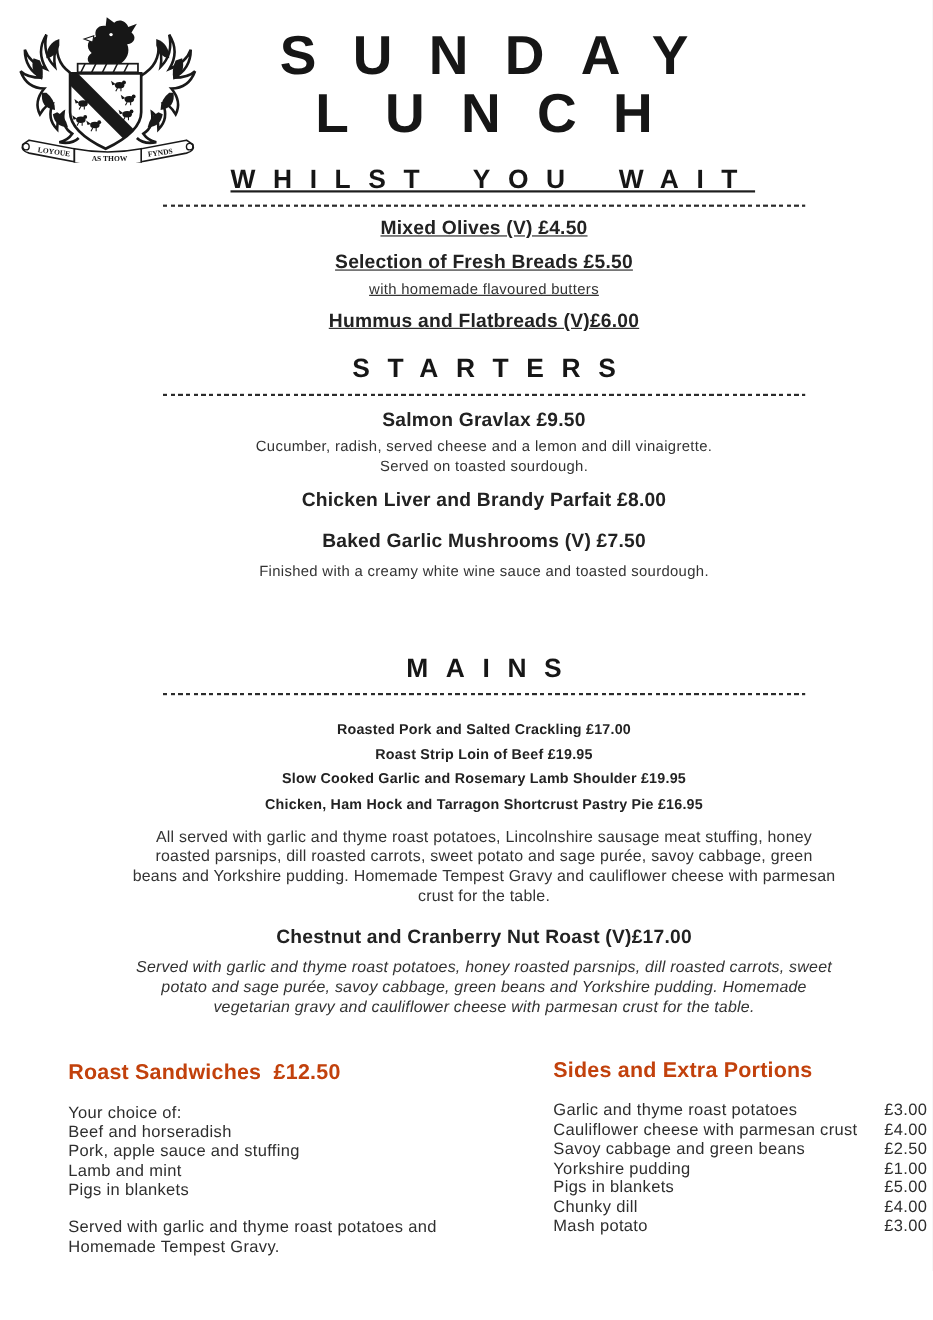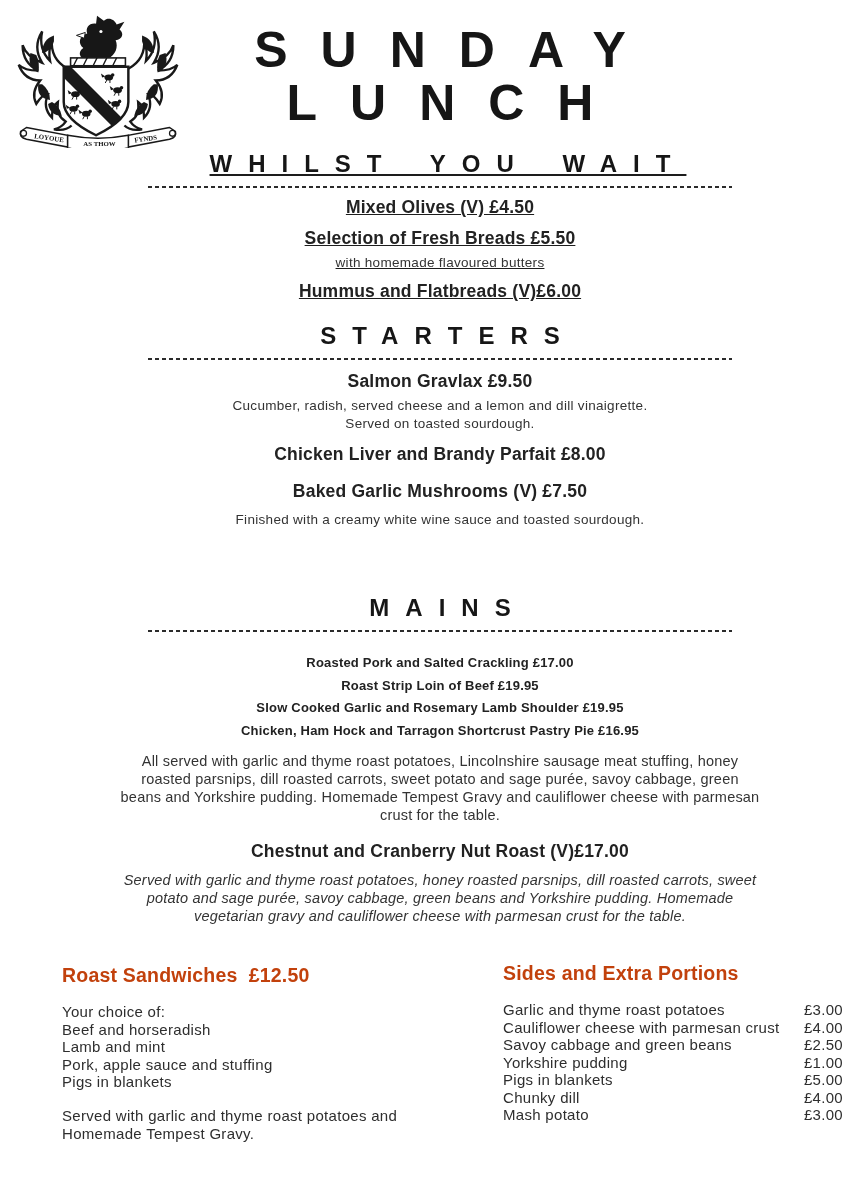--- a/index.html
+++ b/index.html
@@ -189,22 +189,22 @@
     </div>
     <p class="note">All served with garlic and thyme roast potatoes, Lincolnshire sausage meat stuffing, honey roasted parsnips, dill roasted carrots, sweet potato and sage purée, savoy cabbage, green beans and Yorkshire pudding. Homemade Tempest Gravy and cauliflower cheese with parmesan crust for the table.</p>
     <div class="item veggie-name">Chestnut and Cranberry Nut Roast (V)£17.00</div>
     <p class="note veggie-note">Served with garlic and thyme roast potatoes, honey roasted parsnips, dill roasted carrots, sweet potato and sage purée, savoy cabbage, green beans and Yorkshire pudding. Homemade vegetarian gravy and cauliflower cheese with parmesan crust for the table.</p>
   </section>
 
   <section class="bottom-col" id="sandwiches">
     <h3 class="h3">Roast Sandwiches  £12.50</h3>
     <div class="body-line">Your choice of:</div>
     <div class="body-line">Beef and horseradish</div>
+    <div class="body-line">Pork, apple sauce and stuffing</div>
     <div class="body-line">Lamb and mint</div>
-    <div class="body-line">Pork, apple sauce and stuffing</div>
     <div class="body-line">Pigs in blankets</div>
     <div class="body-line sand-note">Served with garlic and thyme roast potatoes and Homemade Tempest Gravy.</div>
   </section>
 
   <section class="bottom-col" id="sides">
     <h3 class="h3">Sides and Extra Portions</h3>
     <div class="side-row">
       <span>Garlic and thyme roast potatoes</span>
       <span class="side-price">£3.00</span>
     </div>

